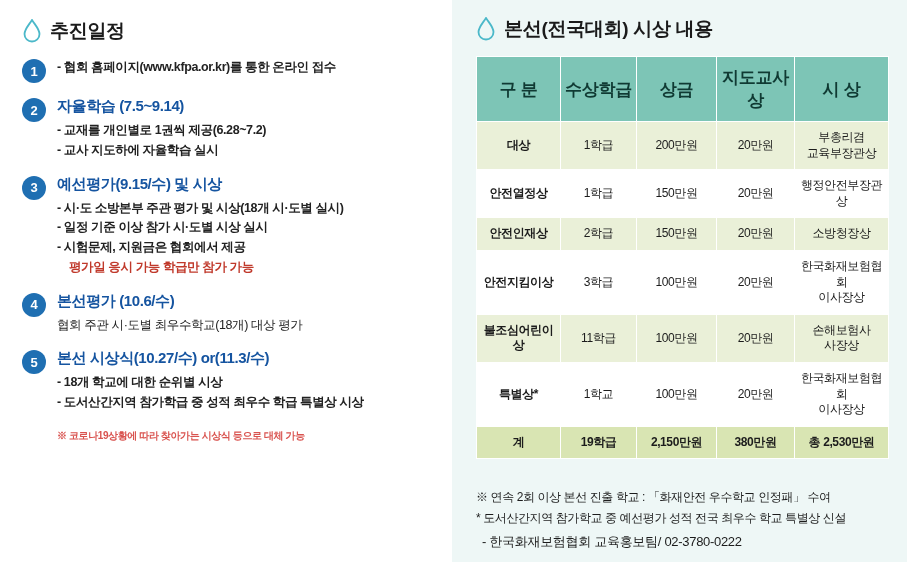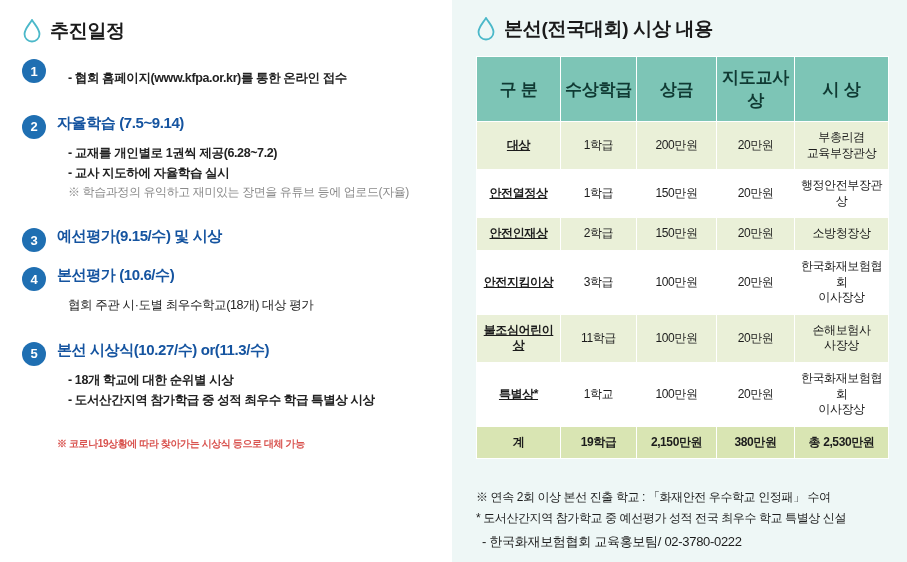--- a/index.html
+++ b/index.html
@@ -82,21 +82,21 @@
     flex: 1 1 auto;
   }
   .step-title {
     font-size: 15px;
     font-weight: bold;
     color: #1554a0;
     letter-spacing: -0.4px;
     margin-bottom: 5px;
   }
   .bullets {
-    margin: 11px;
+    margin: 0;
     padding: 0;
     list-style: none;
   }
   .bullets li {
     font-size: 12.5px;
     color: #222222;
     letter-spacing: -0.4px;
     line-height: 1.58;
     font-weight: bold;
   }
@@ -153,21 +153,20 @@
   }
   .award-table tr.even td {
     background: #ffffff;
   }
   .award-table tr.total td {
     background: #d9e5b3;
     font-weight: bold;
   }
   .award-table td.label {
     font-weight: bold;
-    text-decoration: underline;
   }
   .col1 { width: 84px; }
   .col2 { width: 76px; }
   .col3 { width: 80px; }
   .col4 { width: 78px; }
   .col5 { width: 94px; }
   .tbl-notes {
     margin-top: 28px;
   }
   .tbl-note {
@@ -213,29 +212,34 @@
         </div>
       </div>
 
       <div class="step">
         <div class="step-num">2</div>
         <div class="step-body">
           <div class="step-title">자율학습 (7.5~9.14)</div>
           <ul class="bullets">
             <li>- 교재를 개인별로 1권씩 제공(6.28~7.2)</li>
             <li>- 교사 지도하에 자율학습 실시</li>
-            <li class="note">※ 학습과정의 유익하고 재미있는 장면을 유튜브 등에 업로드(자율)</li>
           </ul>
         </div>
       </div>
 
       <div class="step">
         <div class="step-num">3</div>
         <div class="step-body">
           <div class="step-title">예선평가(9.15/수) 및 시상</div>
+          <ul class="bullets">
+            <li>- 시·도 소방본부 주관 평가 및 시상(18개 시·도별 실시)</li>
+            <li>- 일정 기준 이상 참가 시·도별 시상 실시</li>
+            <li>- 시험문제, 지원금은 협회에서 제공</li>
+            <li class="red indent">평가일 응시 가능 학급만 참가 가능</li>
+          </ul>
         </div>
       </div>
 
       <div class="step">
         <div class="step-num">4</div>
         <div class="step-body">
           <div class="step-title">본선평가 (10.6/수)</div>
           <ul class="bullets">
             <li class="plain">협회 주관 시·도별 최우수학교(18개) 대상 평가</li>
           </ul>

